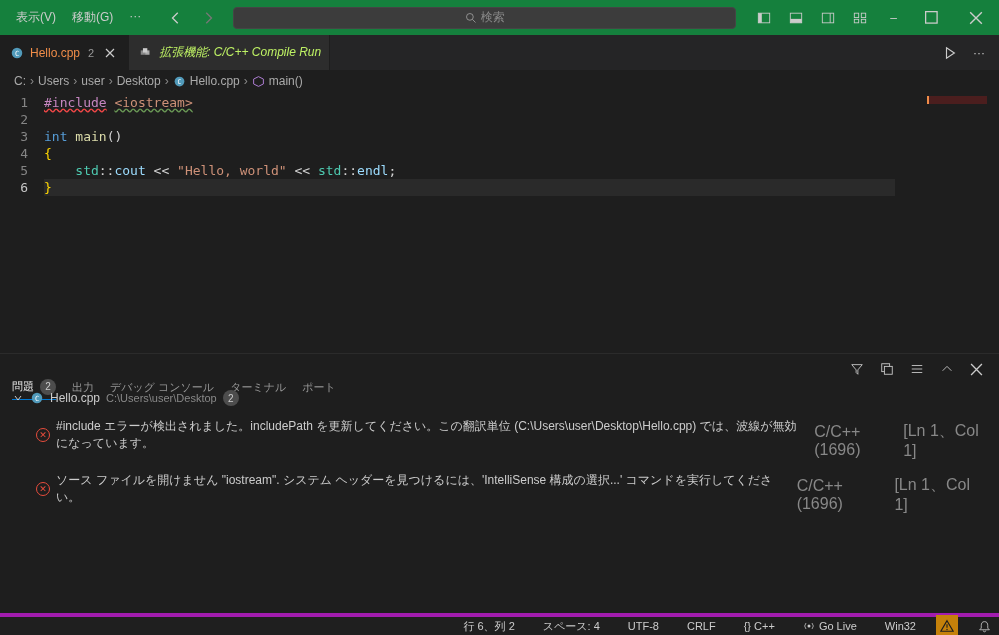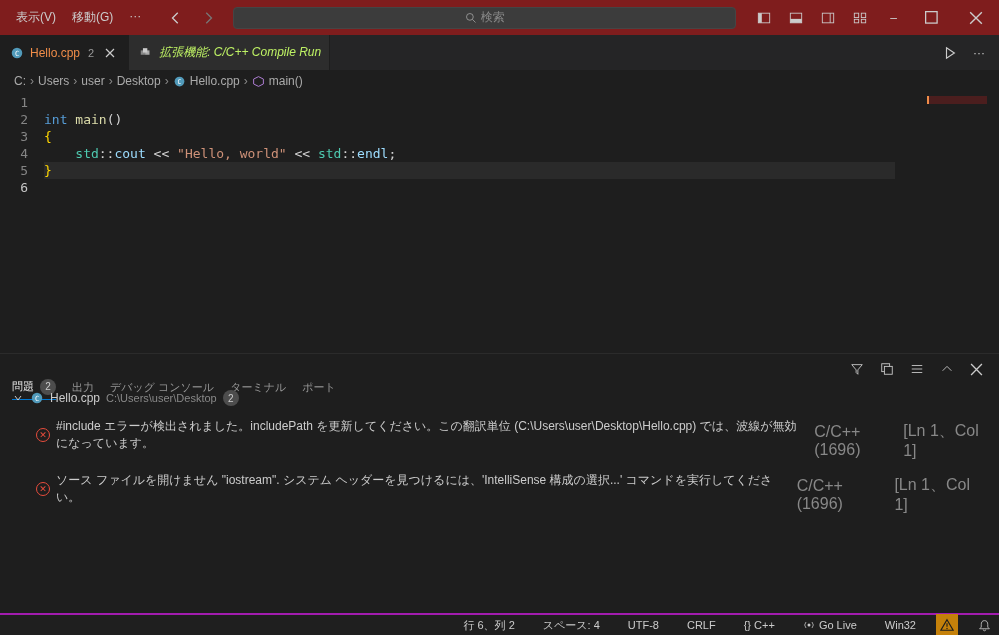--- a/index.html
+++ b/index.html
@@ -9,21 +9,21 @@
   font-family: "Segoe UI", "Meiryo", sans-serif;
   font-size: 12px;
   color: #ccc;
   overflow: hidden;
   display: flex;
   flex-direction: column;
 }
 
 .title-bar {
   height: 35px;
-  background: #7f1d1d;
+  background: #15803d;
   display: flex;
   align-items: center;
   color: #ccc;
 }
 .menu-items { display: flex; gap: 0; padding-left: 8px; }
 .menu-item { padding: 6px 8px; cursor: default; }
 .nav-buttons { display: flex; gap: 6px; margin-left: 14px; align-items: center; }
 .nav-btn { padding: 4px 6px; color: #999; }
 .search-box {
   flex: 1;
@@ -213,21 +213,21 @@
   align-items: center;
   font-size: 11px;
   color: #fff;
 }
 .status-bar { background: #16825d; }
 .status-bar { background: #007acc; }
 .status-bar { background: #007acc; }
 .status-bar { background: transparent; }
 .status-bar {
   background: #1f1f1f;
-  border-top: 2px solid #a21caf;
+  border-top: 4px solid #a21caf;
   color: #ccc;
   display: flex;
   gap: 12px;
   text-align: center;
 }
 .status-item { padding: 0 8px; height: 100%; display:flex; align-items:center; gap:4px; }
 .status-spacer { flex: 1; }
 .status-warn {
   width: 22px; height: 22px;
   background: #c5810a;
@@ -369,20 +369,21 @@
 <div class="editor-area">
   <div class="gutter">
     <div>1</div>
       <div>2</div>
       <div>3</div>
       <div>4</div>
       <div>5</div>
       <div class="current">6</div>
   </div>
   <div class="code">
+    <div class="code-line"><span class="tok-include squiggly-red">#include</span> <span class="tok-incfile squiggly-green">&lt;iostream&gt;</span></div>
     <div class="code-line"></div>
     <div class="code-line"><span class="tok-kw">int</span> <span class="tok-fun">main</span><span class="tok-punc">()</span></div>
     <div class="code-line"><span class="tok-brace">{</span></div>
     <div class="code-line">    <span class="tok-ns">std</span><span class="tok-punc">::</span><span class="tok-id">cout</span><span class="tok-op"> &lt;&lt; </span><span class="tok-str">"Hello, world"</span><span class="tok-op"> &lt;&lt; </span><span class="tok-ns">std</span><span class="tok-punc">::</span><span class="tok-id">endl</span><span class="tok-punc">;</span></div>
     <div class="code-line line-highlight"><span class="tok-brace">}</span></div>
   </div>
   <div class="minimap">
     <div class="mini-mark"></div>
   </div>
 </div>

